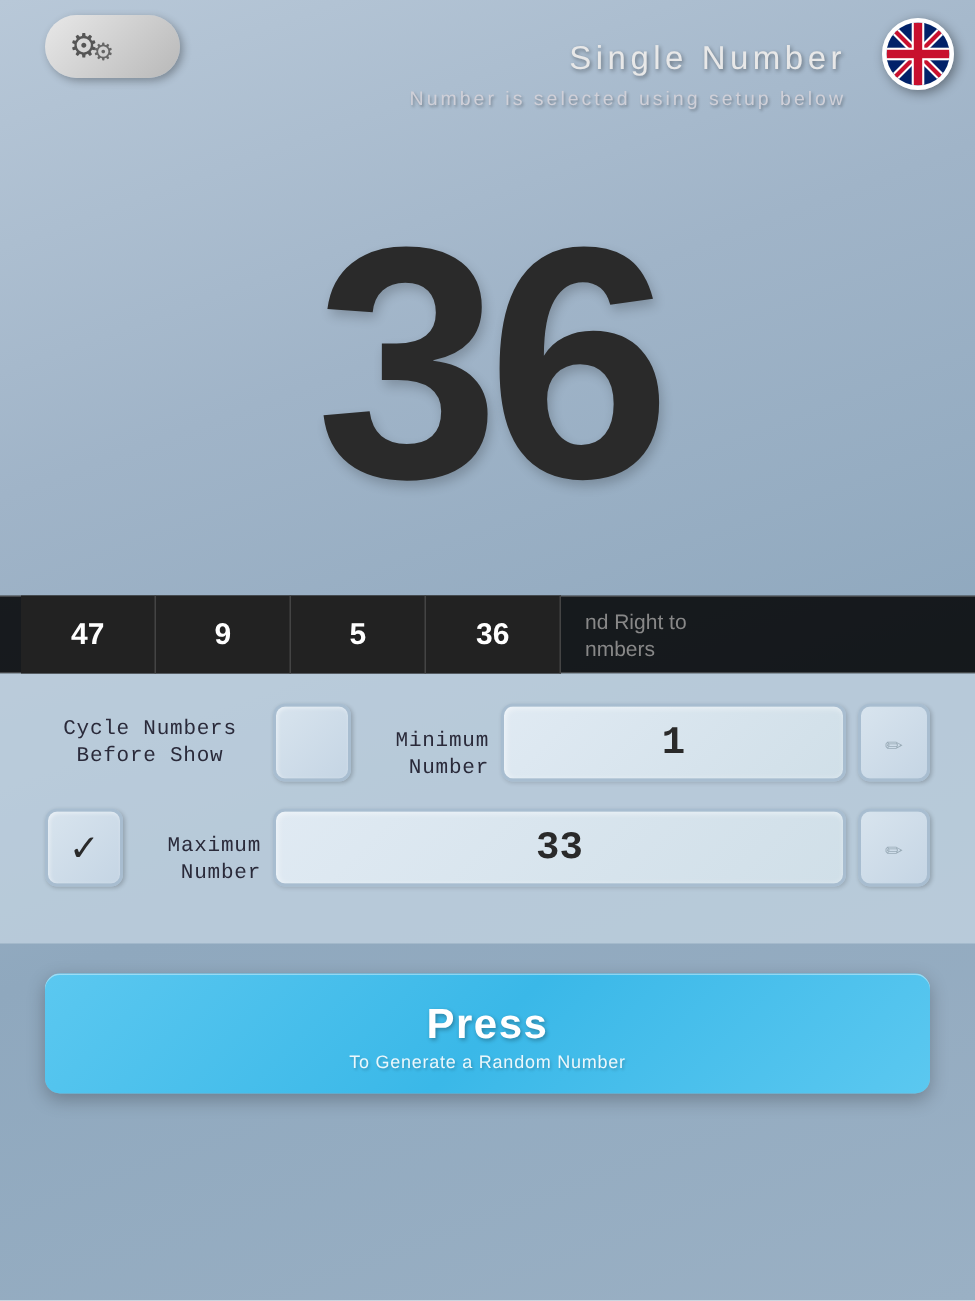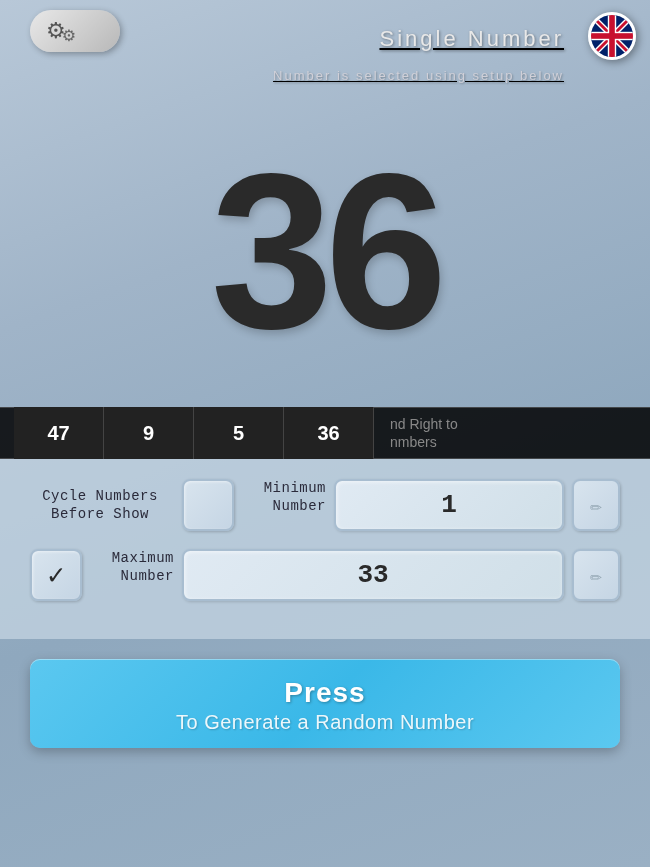--- a/index.html
+++ b/index.html
@@ -45,36 +45,35 @@
     .gear-icon-small {
       font-size: 16px;
       color: #666;
       position: relative;
       top: 4px;
       left: -8px;
     }
 
     .title-area {
       text-align: right;
-      text-decoration: underline;
     }
 
     .single-number-title {
       color: #e8e8e8;
       font-size: 22px;
       font-weight: 300;
       letter-spacing: 3px;
       text-shadow: 1px 1px 3px rgba(0,0,0,0.4);
     }
 
     .subtitle {
       color: #d0d0d8;
       font-size: 13px;
       letter-spacing: 2px;
-      margin-top: 16px;
+      margin-top: 6px;
       text-shadow: 1px 1px 2px rgba(0,0,0,0.3);
     }
 
     .flag-circle {
       position: absolute;
       right: 14px;
       top: 12px;
       width: 48px;
       height: 48px;
       border-radius: 50%;
@@ -178,21 +177,21 @@
     }
 
     .checkmark {
       font-size: 28px;
       color: #2a2a2a;
       font-weight: 900;
     }
 
     .number-field-group {
       display: flex;
-      align-items: flex-start;
+      align-items: flex-end;
       flex: 1;
       gap: 8px;
     }
 
     .number-label {
       width: 80px;
       text-align: right;
       font-size: 14px;
       color: #2a2a3a;
       font-weight: 500;
@@ -252,21 +251,21 @@
     .press-main {
       font-size: 28px;
       font-weight: 700;
       color: white;
       text-shadow: 1px 1px 3px rgba(0,0,0,0.3);
       display: block;
       letter-spacing: 1px;
     }
 
     .press-sub {
-      font-size: 20px;
+      font-size: 12px;
       font-weight: 400;
       color: rgba(255,255,255,0.9);
       text-shadow: 1px 1px 2px rgba(0,0,0,0.2);
       display: block;
       margin-top: 2px;
       letter-spacing: 0.5px;
     }
 
     .top-section {
       padding-top: 16px;

